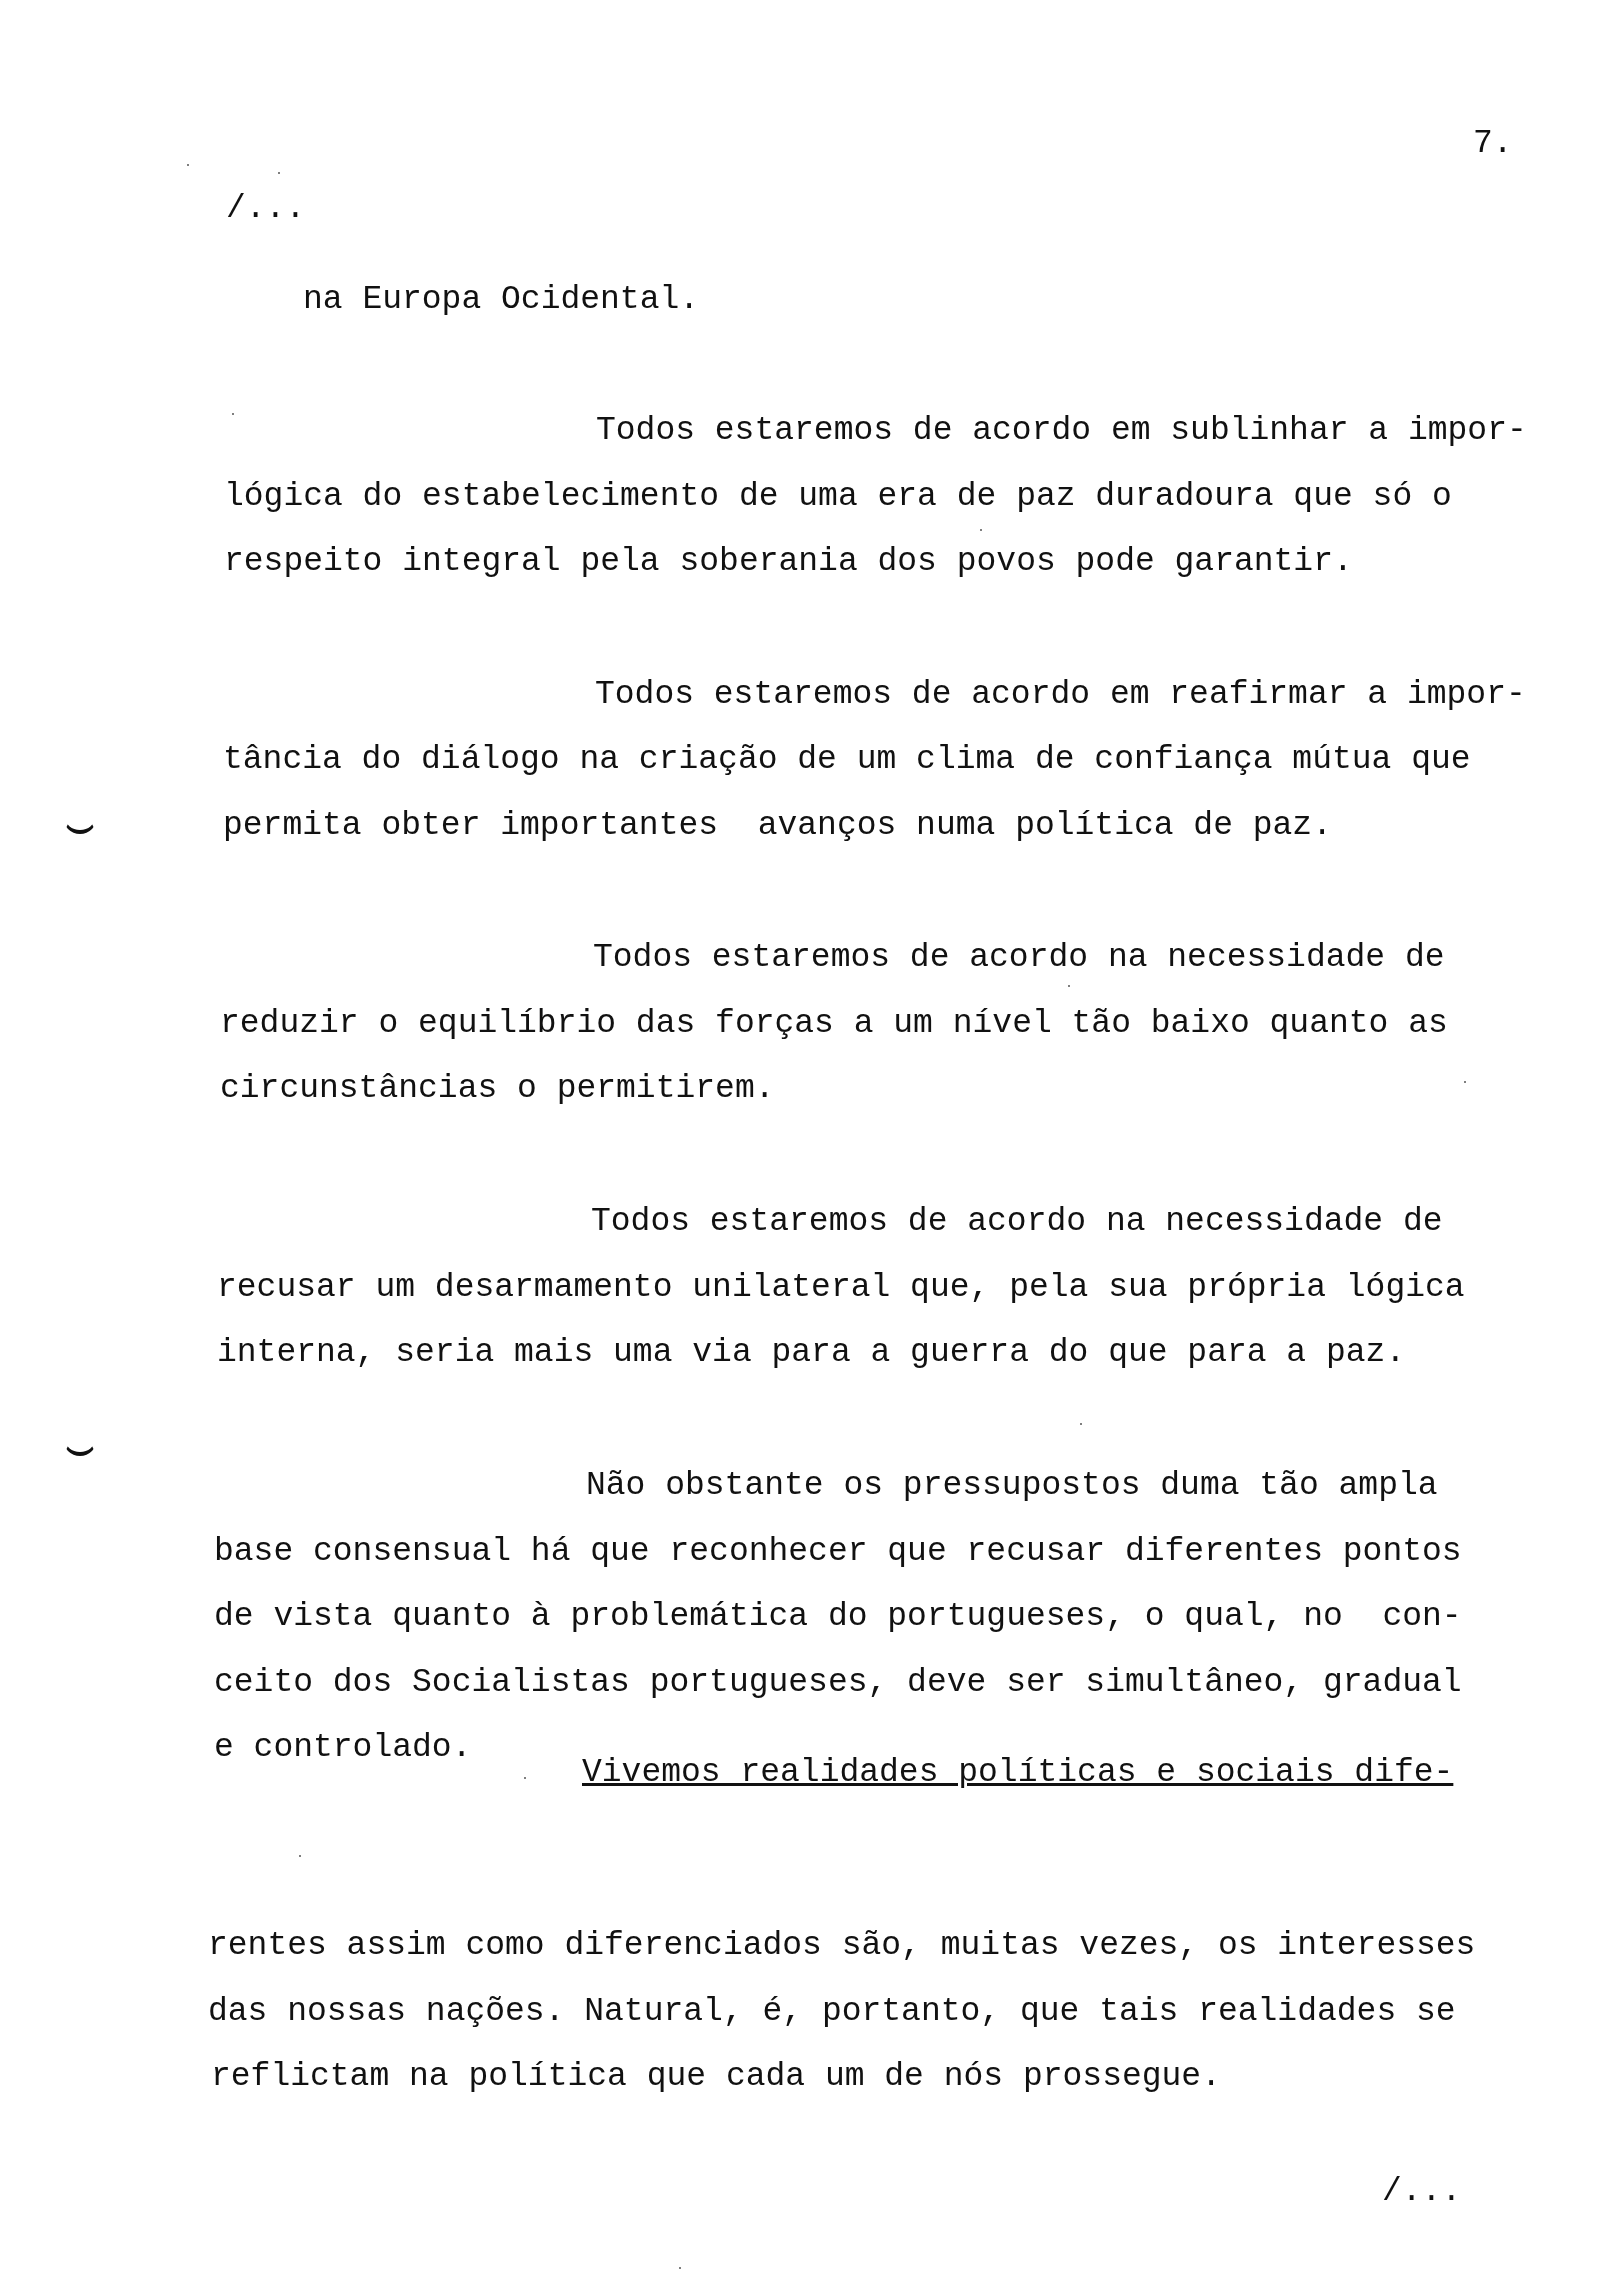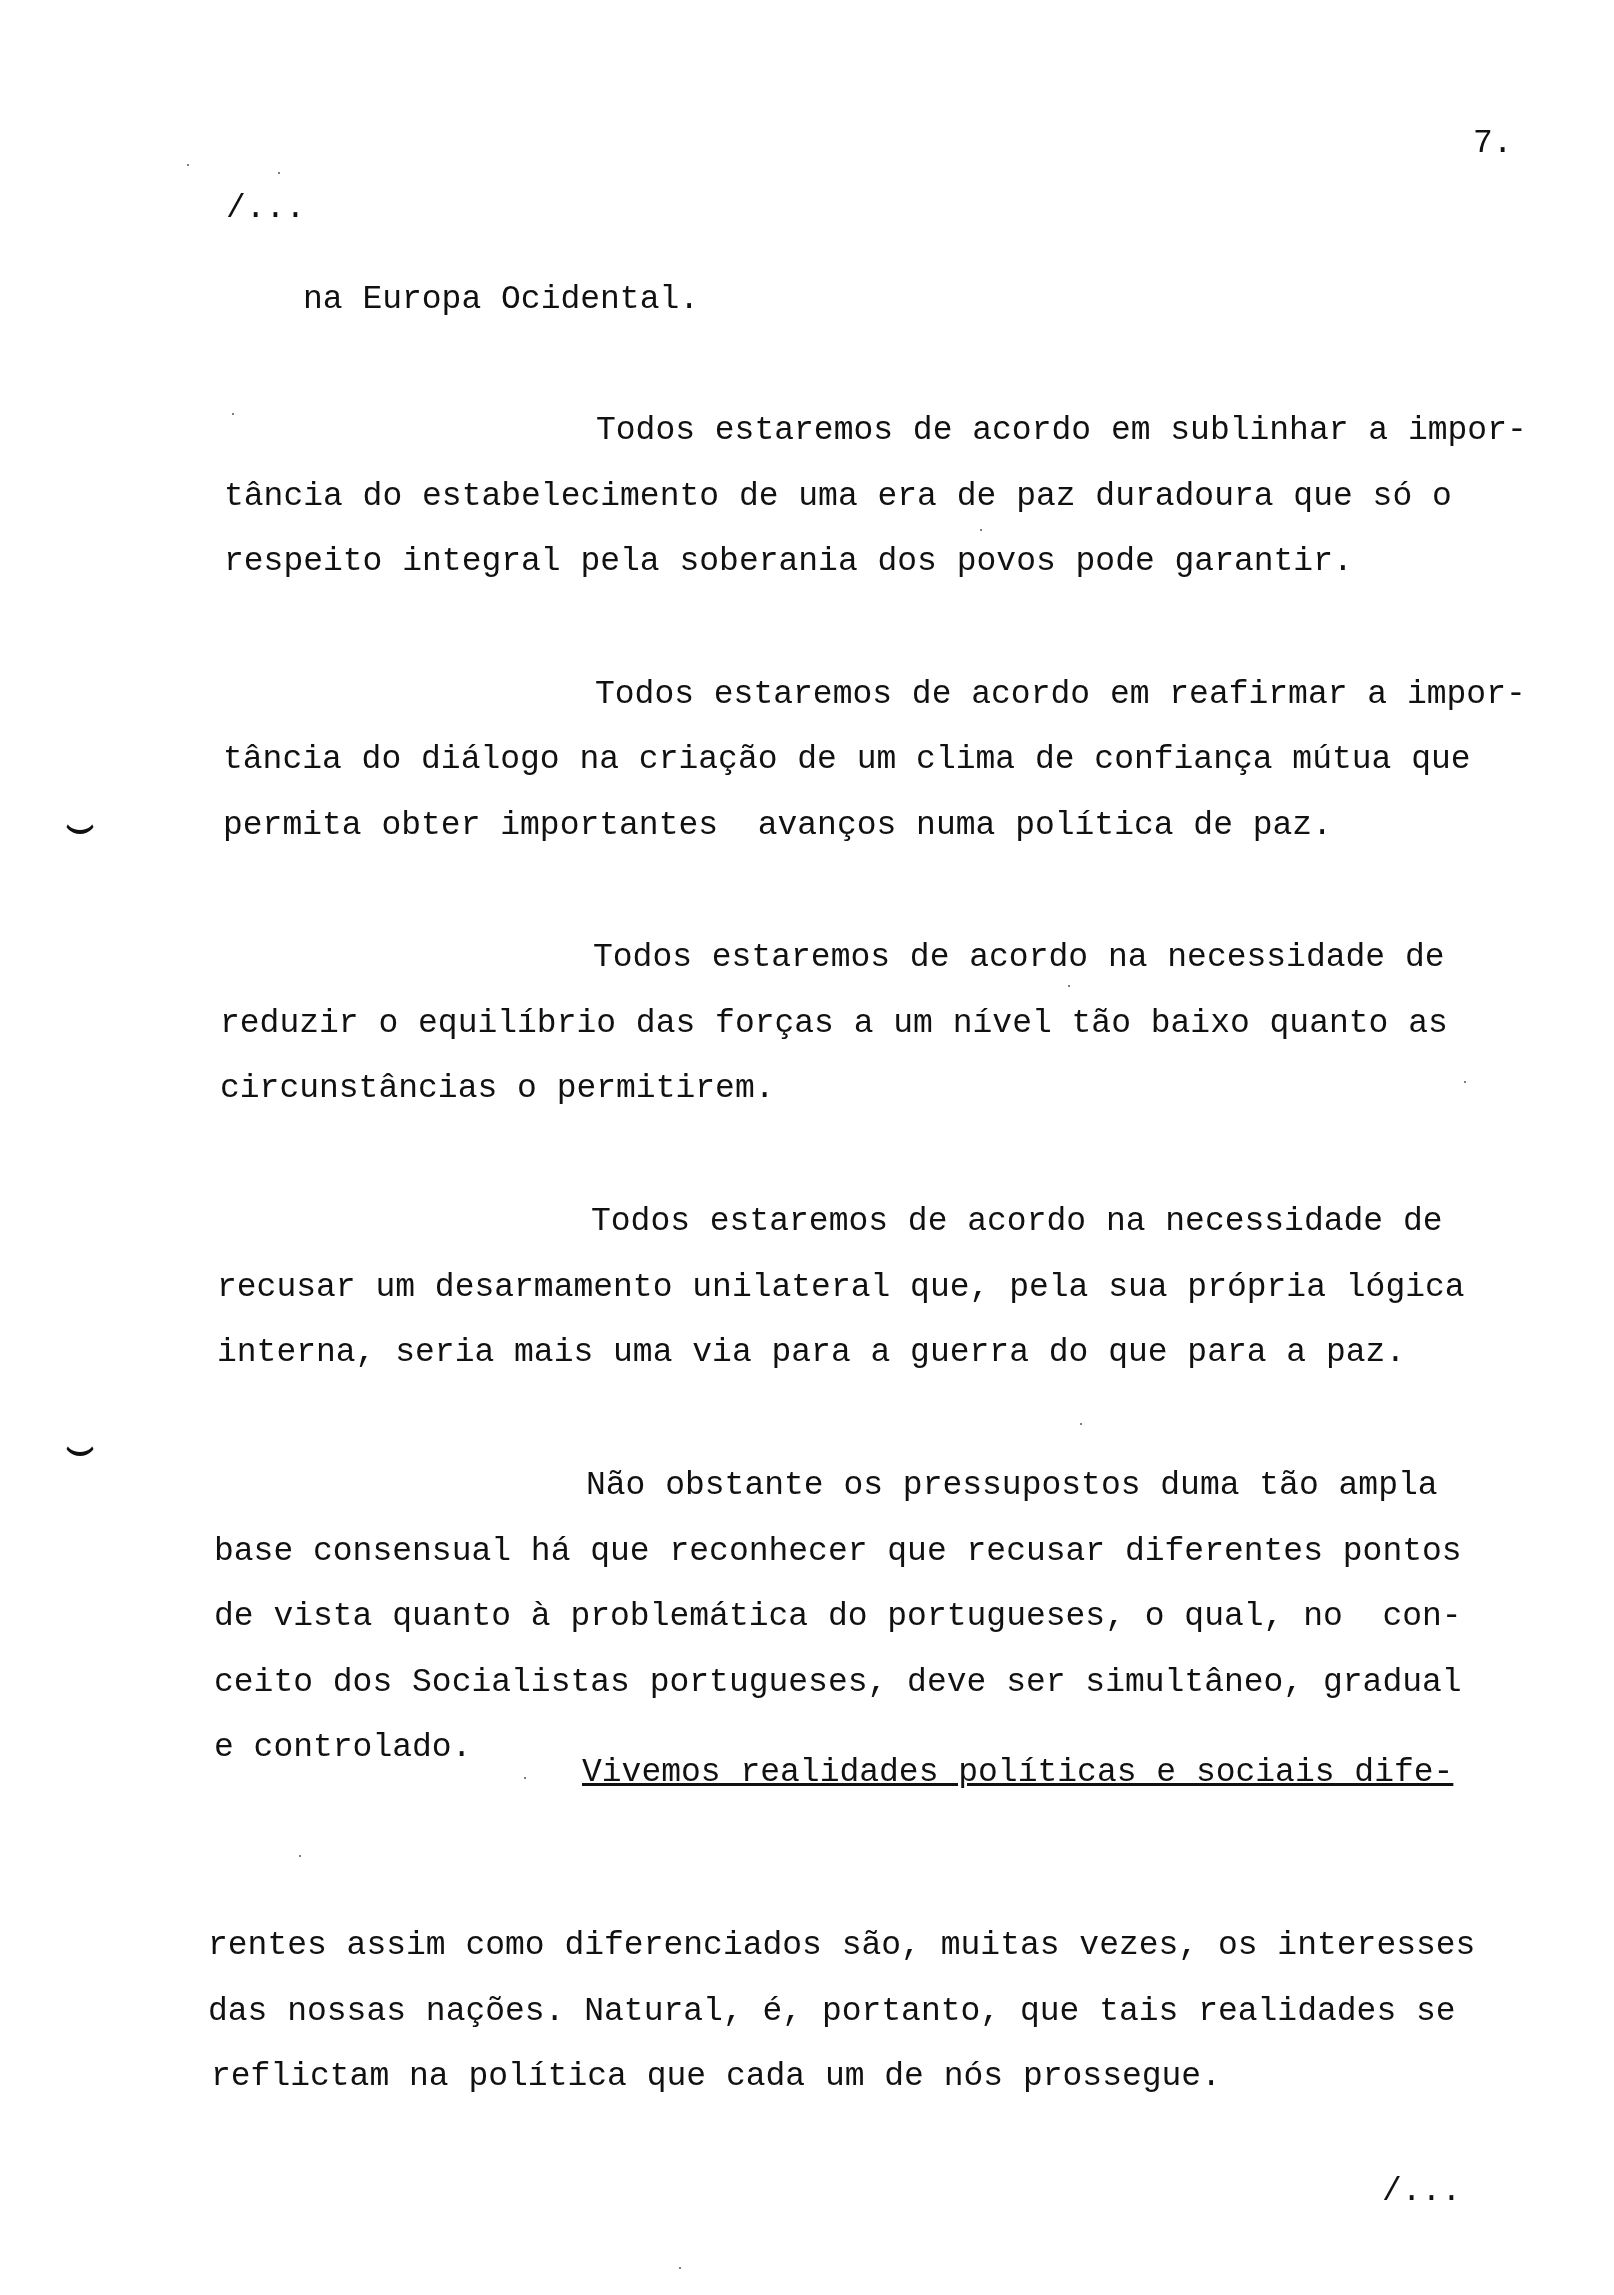--- a/index.html
+++ b/index.html
@@ -20,21 +20,21 @@
 <body>
 
 <div class="page">
 
   <div class="t pnum">7.</div>
   <div class="t cont-top">/...</div>
 
   <div class="line" style="left:303px; top:280px;">na Europa Ocidental.</div>
 
   <div class="line" style="left:596px; top:411px;">Todos estaremos de acordo em sublinhar a impor-</div>
-  <div class="line" style="left:224px; top:477px;">tância do estabelecimento de uma era de paz duradoura que só o</div>
+  <div class="line" style="left:224px; top:477px;">lógica do estabelecimento de uma era de paz duradoura que só o</div>
   <div class="line" style="left:224px; top:542px;">respeito integral pela soberania dos povos pode garantir.</div>
 
   <div class="line" style="left:595px; top:675px;">Todos estaremos de acordo em reafirmar a impor-</div>
   <div class="line" style="left:223px; top:740px;">tância do diálogo na criação de um clima de confiança mútua que</div>
   <div class="line" style="left:223px; top:806px;">permita obter importantes  avanços numa política de paz.</div>
 
   <div class="line" style="left:593px; top:938px;">Todos estaremos de acordo na necessidade de</div>
   <div class="line" style="left:220px; top:1004px;">reduzir o equilíbrio das forças a um nível tão baixo quanto as</div>
   <div class="line" style="left:220px; top:1069px;">circunstâncias o permitirem.</div>
 

